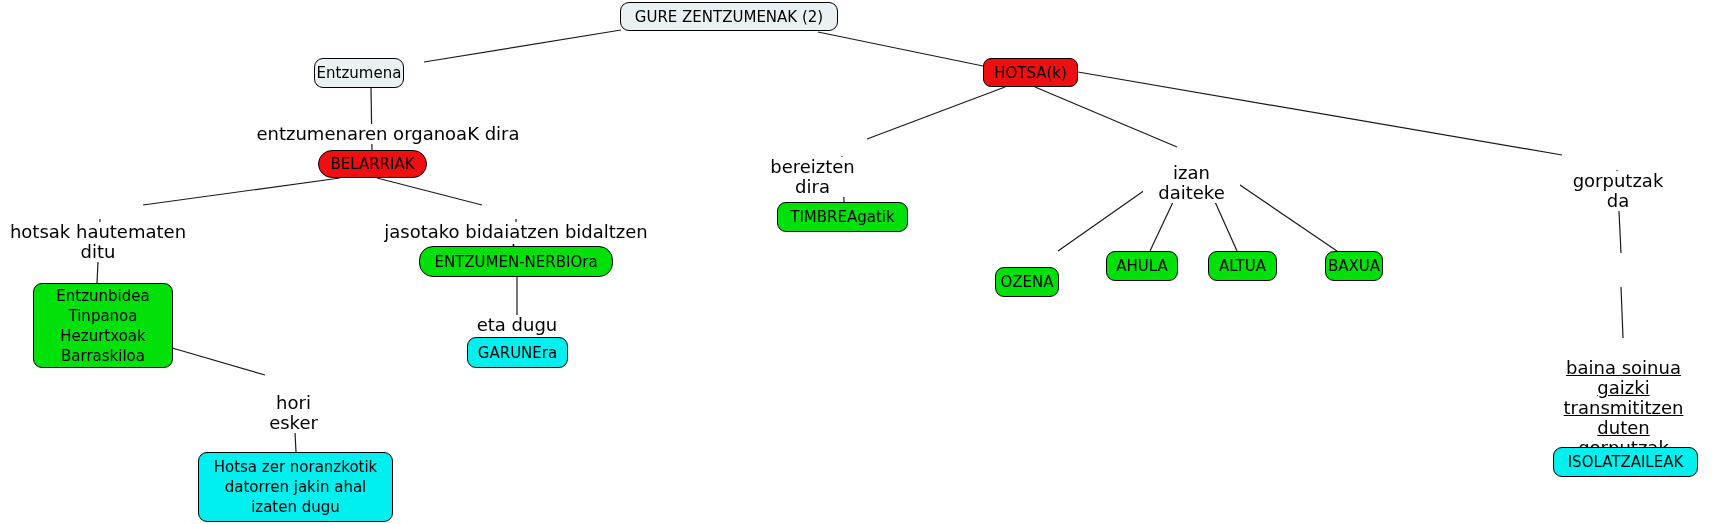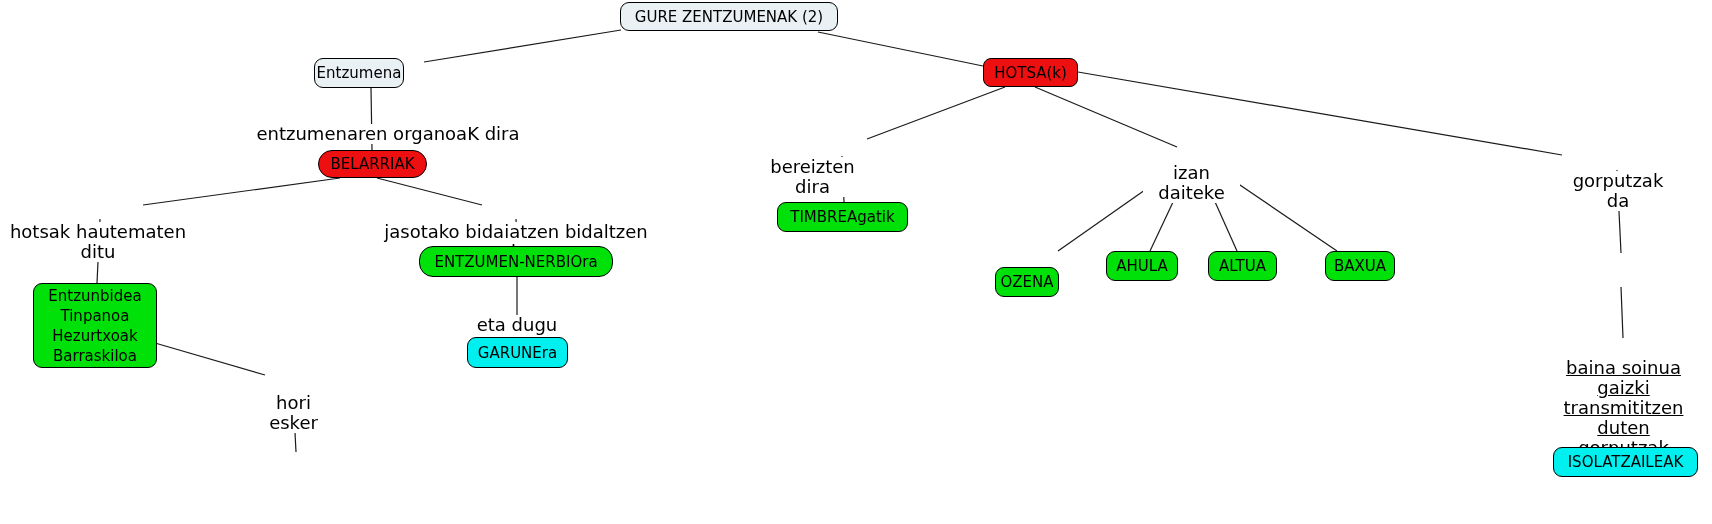--- a/index.html
+++ b/index.html
@@ -79,41 +79,44 @@
     <line x1="1621" y1="287" x2="1623" y2="338"></line>
     <line x1="1625" y1="399" x2="1628" y2="447"></line>
   </svg>
 
   <div class="concept c-light" style="left:620px;  top:2px;   width:218px; height:29px;">GURE ZENTZUMENAK (2)</div>
 
   <div class="concept c-light" style="left:314px;  top:58px;  width:90px; height:30px;">Entzumena</div>
 
   <div class="concept c-red" style="left:318px;  top:150px; width:109px; height:28px;border-radius:14px;">BELARRIAK</div>
 
-  <div class="concept c-green" style="left:33px;   top:283px; width:124px; height:85px;">Entzunbidea
+  <div class="concept c-green" style="left:33px;   top:283px; width:140px; height:85px;">Entzunbidea
 Tinpanoa
 Hezurtxoak
 Barraskiloa</div>
 
+  <div class="concept c-cyan" style="left:198px;  top:452px; width:195px; height:70px;">Hotsa zer noranzkotik
+datorren jakin ahal
+izaten dugu</div>
 
   <div class="concept c-green" style="left:419px;  top:246px; width:194px; height:31px;border-radius:14px;">ENTZUMEN-NERBIOra</div>
 
   <div class="concept c-cyan" style="left:467px;  top:337px; width:101px; height:31px;">GARUNEra</div>
 
   <div class="concept c-red" style="left:983px;  top:58px;  width:95px;  height:29px;border-radius:8px;">HOTSA(k)</div>
 
   <div class="concept c-green" style="left:777px;  top:202px; width:131px; height:30px;">TIMBREAgatik</div>
 
   <div class="concept c-green" style="left:995px;  top:251px; width:64px;  height:30px;margin-top:16px;">OZENA</div>
 
   <div class="concept c-green" style="left:1106px; top:251px; width:72px;  height:30px;">AHULA</div>
 
   <div class="concept c-green" style="left:1208px; top:251px; width:69px;  height:30px;">ALTUA</div>
 
-  <div class="concept c-green" style="left:1325px; top:251px; width:70px;  height:30px;">BAXUA</div>
+  <div class="concept c-green" style="left:1325px; top:251px; width:58px;  height:30px;">BAXUA</div>
 
 
   <div class="concept c-cyan" style="left:1553px; top:447px; width:145px; height:30px;">ISOLATZAILEAK</div>
 
   <div class="link-label" style="left:253px;  top:104px; width:270px;">entzumenaren organoaK dira</div>
 
   <div class="link-label" style="left:0px;    top:202px; width:196px;">hotsak hautematen ditu</div>
 
   <div class="link-label" style="left:380px;  top:202px; width:272px;">jasotako bidaiatzen bidaltzen du</div>
 

